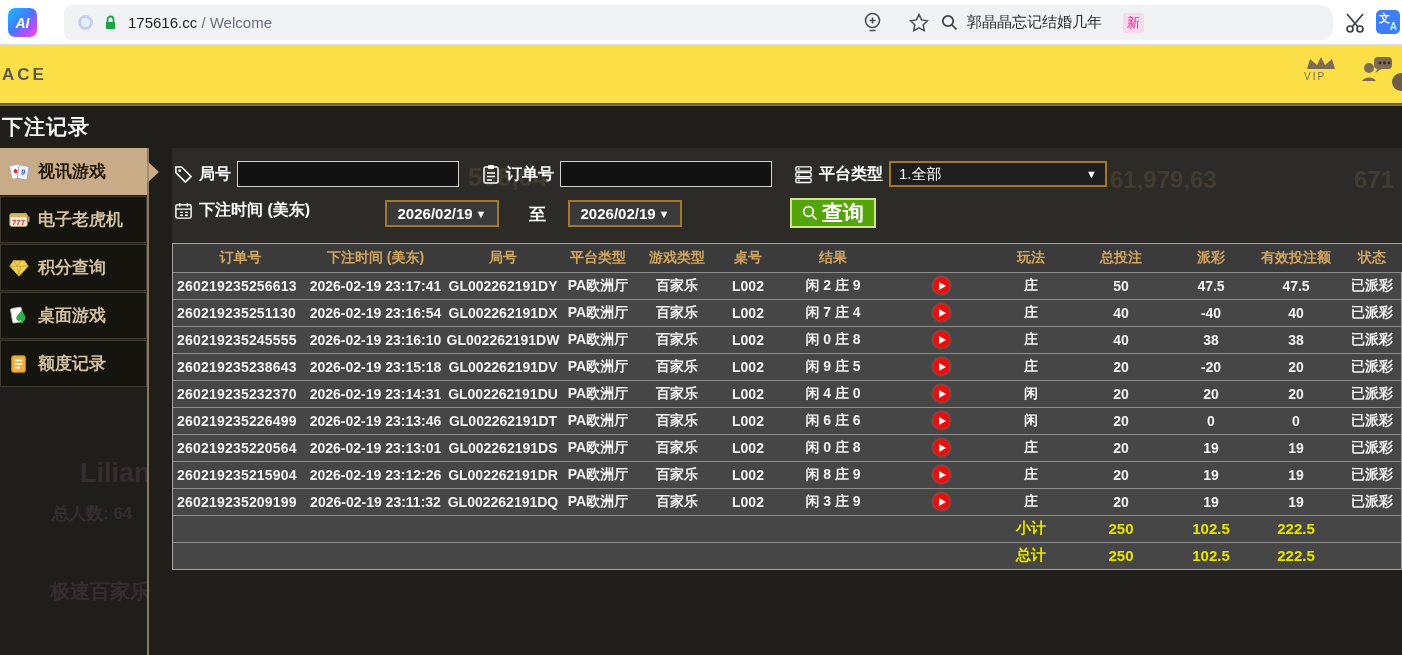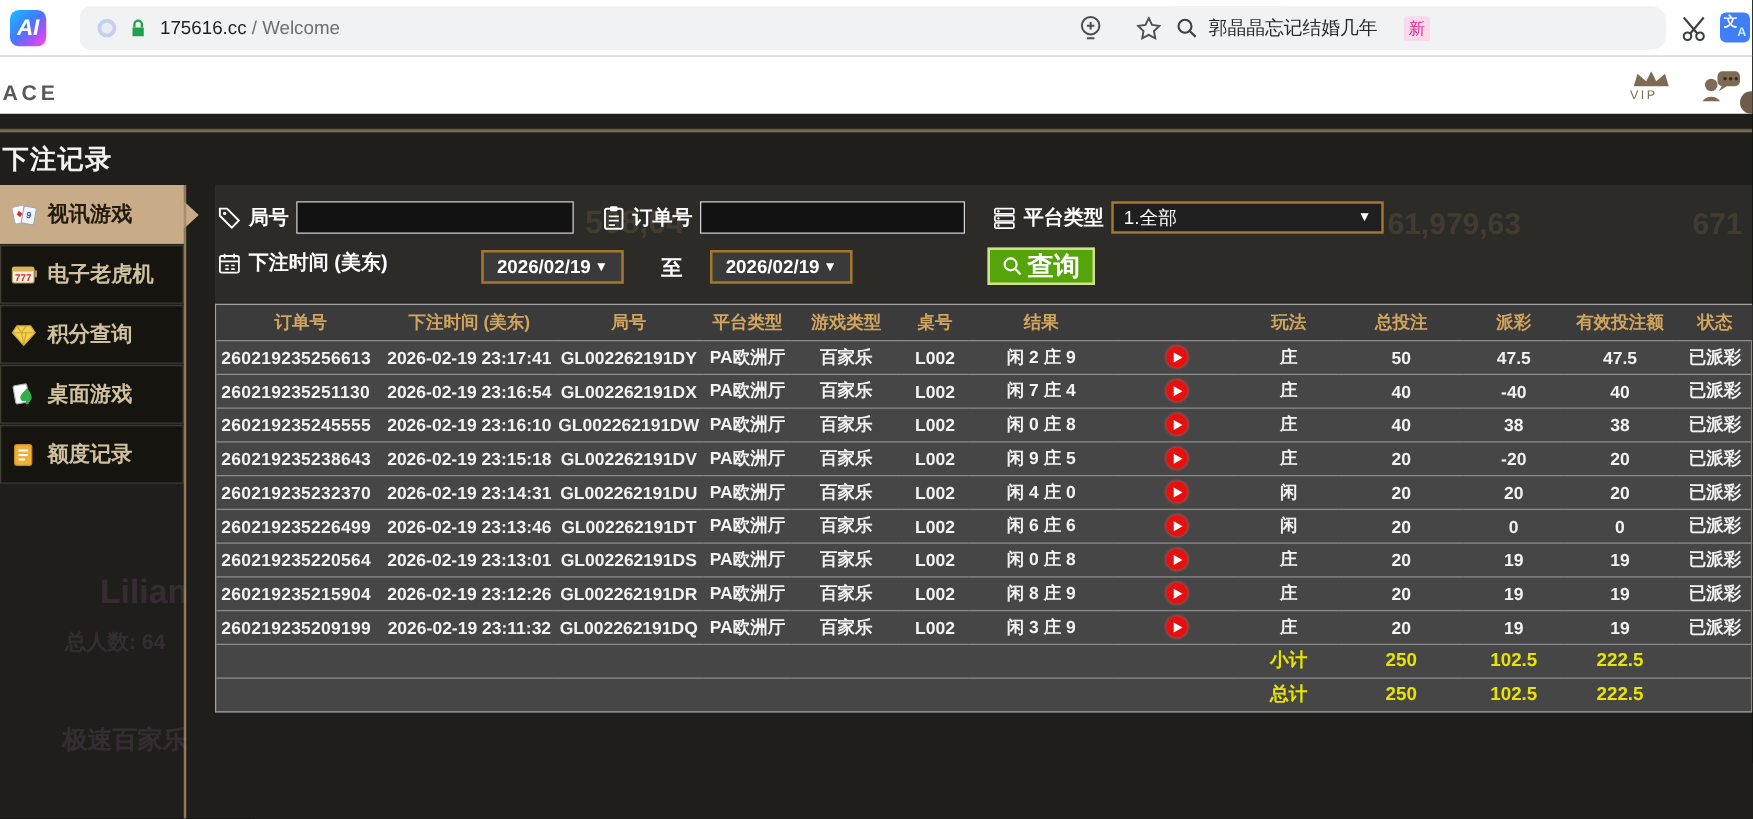--- a/index.html
+++ b/index.html
@@ -3,39 +3,39 @@
 <meta charset="utf-8">
 <style>
   * { margin:0; padding:0; box-sizing:border-box; }
   body { font-family:"Liberation Sans","DejaVu Sans",sans-serif; background:#000; }
   .screen { position:relative; width:1402px; height:655px; overflow:hidden; background:#201e1b; }
 
   
   .browser { position:absolute; left:0; top:0; width:1402px; height:45px; background:#ffffff; border-bottom:1px solid #dfe2e6; }
   .appicon { position:absolute; left:8px; top:8px; width:29px; height:29px; border-radius:7px;
     background:linear-gradient(135deg,#19c1ff 0%,#3f7bff 45%,#b44dff 75%,#ff4fd0 100%);
-    color:#fff; font-weight:bold; font-style:italic; font-size:18px; display:flex; align-items:center; justify-content:center; }
+    color:#fff; font-weight:bold; font-style:italic; font-size:14px; display:flex; align-items:center; justify-content:center; }
   .addressbar { position:absolute; left:64px; top:5px; width:971px; height:35px; background:#f1f2f4; border-radius:8px;
     display:flex; align-items:center; padding:0 14px; gap:10px; }
   .site-circle { width:15px; height:15px; border-radius:50%; border:3px solid #c2cdea; background:#e8edf8; opacity:.9; }
   .url { font-size:15px; color:#1d1f23; white-space:nowrap; }
   .url .suffix { color:#6a6f76; }
   .abar-icons { margin-left:auto; display:flex; align-items:center; gap:27px; }
   .searchbar { position:absolute; left:929px; top:5px; width:404px; height:35px; background:#f1f2f4; border-radius:12px;
     display:flex; align-items:center; padding:16px 12px; gap:9px; }
   .query { font-size:15px; color:#26282c; white-space:nowrap; }
   .newbadge { margin-left:12px; background:#fbd9ec; color:#e0218a; font-size:13px; padding:1px 4px; border-radius:2px; }
   .tool-scissors { position:absolute; left:1344px; top:11px; }
   .translate { position:absolute; left:1376px; top:10px; width:24px; height:24px; border-radius:5px; background:#3f7ef7;
     color:#fff; font-size:11px; line-height:1; }
   .translate .zh { position:absolute; left:3px; top:3px; font-weight:bold; }
   .translate .en { position:absolute; right:3px; bottom:2px; font-size:10px; color:#bff3ff; font-weight:bold; }
 
   
-  .siteheader { position:absolute; left:0; top:45px; width:1402px; height:46px; background:#ffffff; }
+  .siteheader { position:absolute; left:0; top:45px; width:1402px; height:58px; background:#fde047; }
   .logo { position:absolute; left:2px; top:20px; color:#595959; font-size:17px; font-weight:bold; letter-spacing:3px; }
   .hdr-right { position:absolute; right:8px; top:10px; display:flex; gap:22px; align-items:flex-start; color:#7d6b54; }
   .vipbox { text-align:left; }
   .vipbox .viplabel { font-size:10px; letter-spacing:2px; color:#7d6b54; margin-top:-2px; }
   .avatar-part { position:absolute; left:1392px; top:28px; width:18px; height:18px; border-radius:50%; background:#6e5c49; }
   .golddivider { position:absolute; left:0; top:103px; width:1402px; height:3px;
     background:linear-gradient(180deg,#5c4f3a,#8a7a5c); }
 
   
   .page { position:absolute; left:0; top:106px; width:1402px; height:549px; background:#201e1b; }

